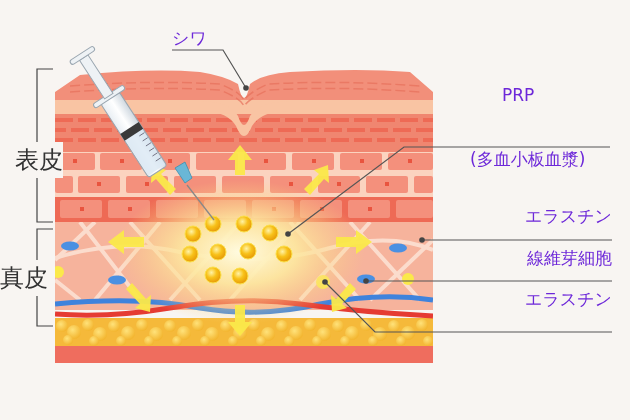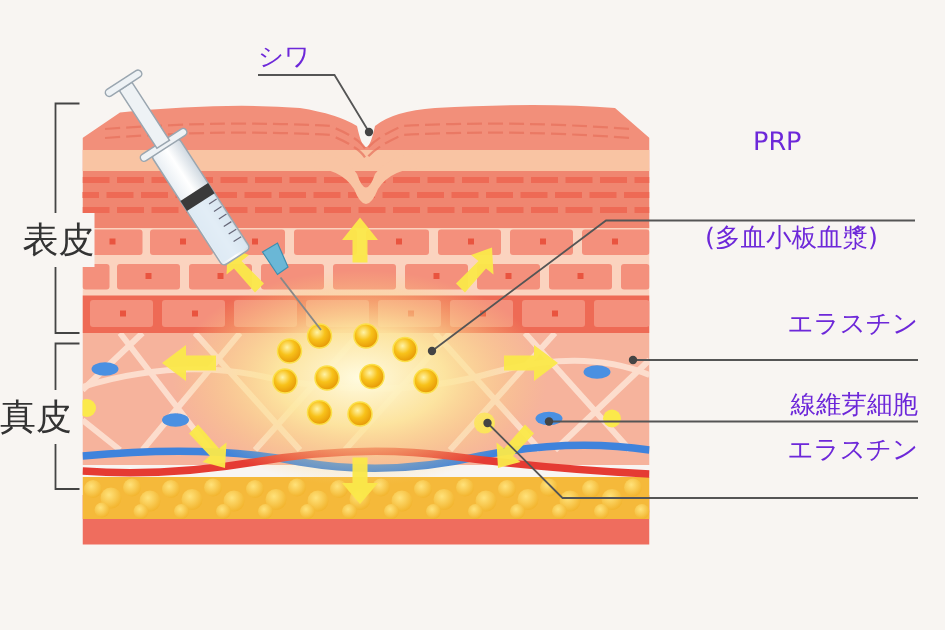--- a/index.html
+++ b/index.html
@@ -243,14 +243,14 @@
   </g>
 </svg>
 
 <div class="side-label" style="left:15px; top:142px;">表皮</div>
 <div class="side-label" style="left:0; top:260px;">真皮</div>
 
 <div class="label" style="left:172px; top:28px;">シワ</div>
 <div class="label" style="left:470px; top:85px;margin-left:32px;">PRP</div>
 <div class="label" style="left:470px; top:110px;margin-top:39px;">(多血小板血漿)</div>
 <div class="label right" style="right:18px; top:206px;">エラスチン</div>
-<div class="label right" style="right:18px; top:248px;margin-top:12px;">線維芽細胞</div>
+<div class="label right" style="right:18px; top:248px;">線維芽細胞</div>
 <div class="label right" style="right:18px; top:290px;font-family:Liberation Serif, serif;">エラスチン</div>
 
 </body></html>

